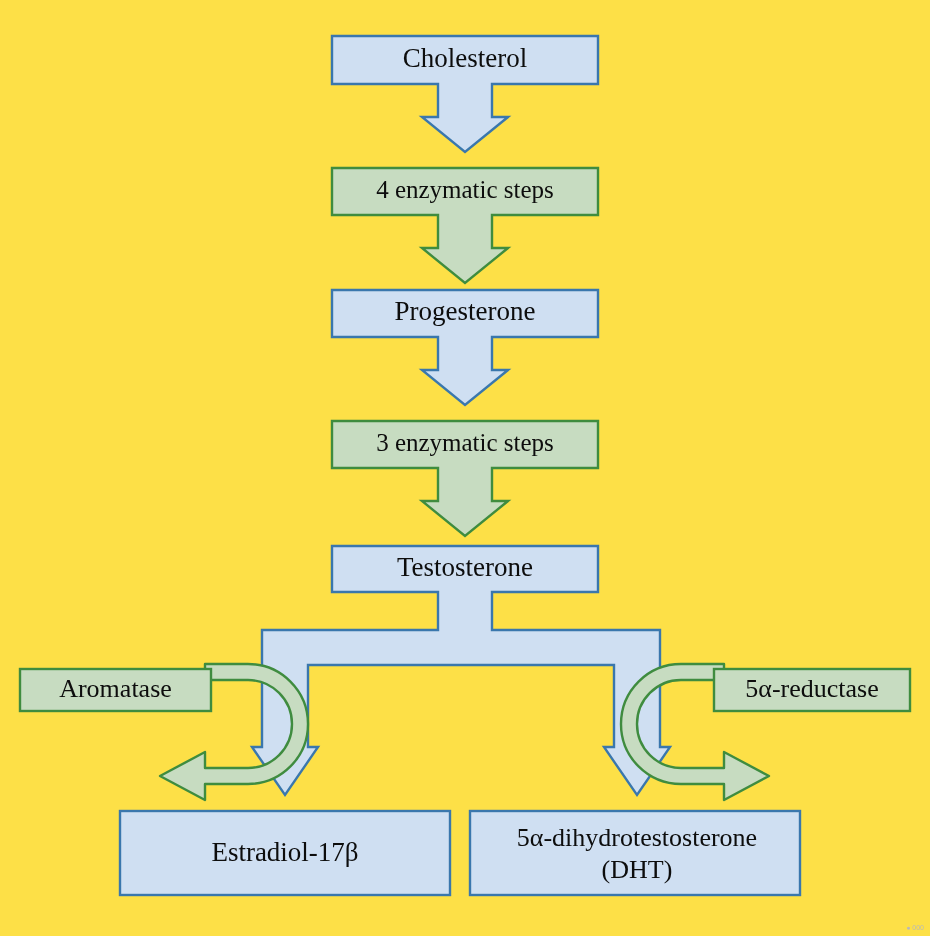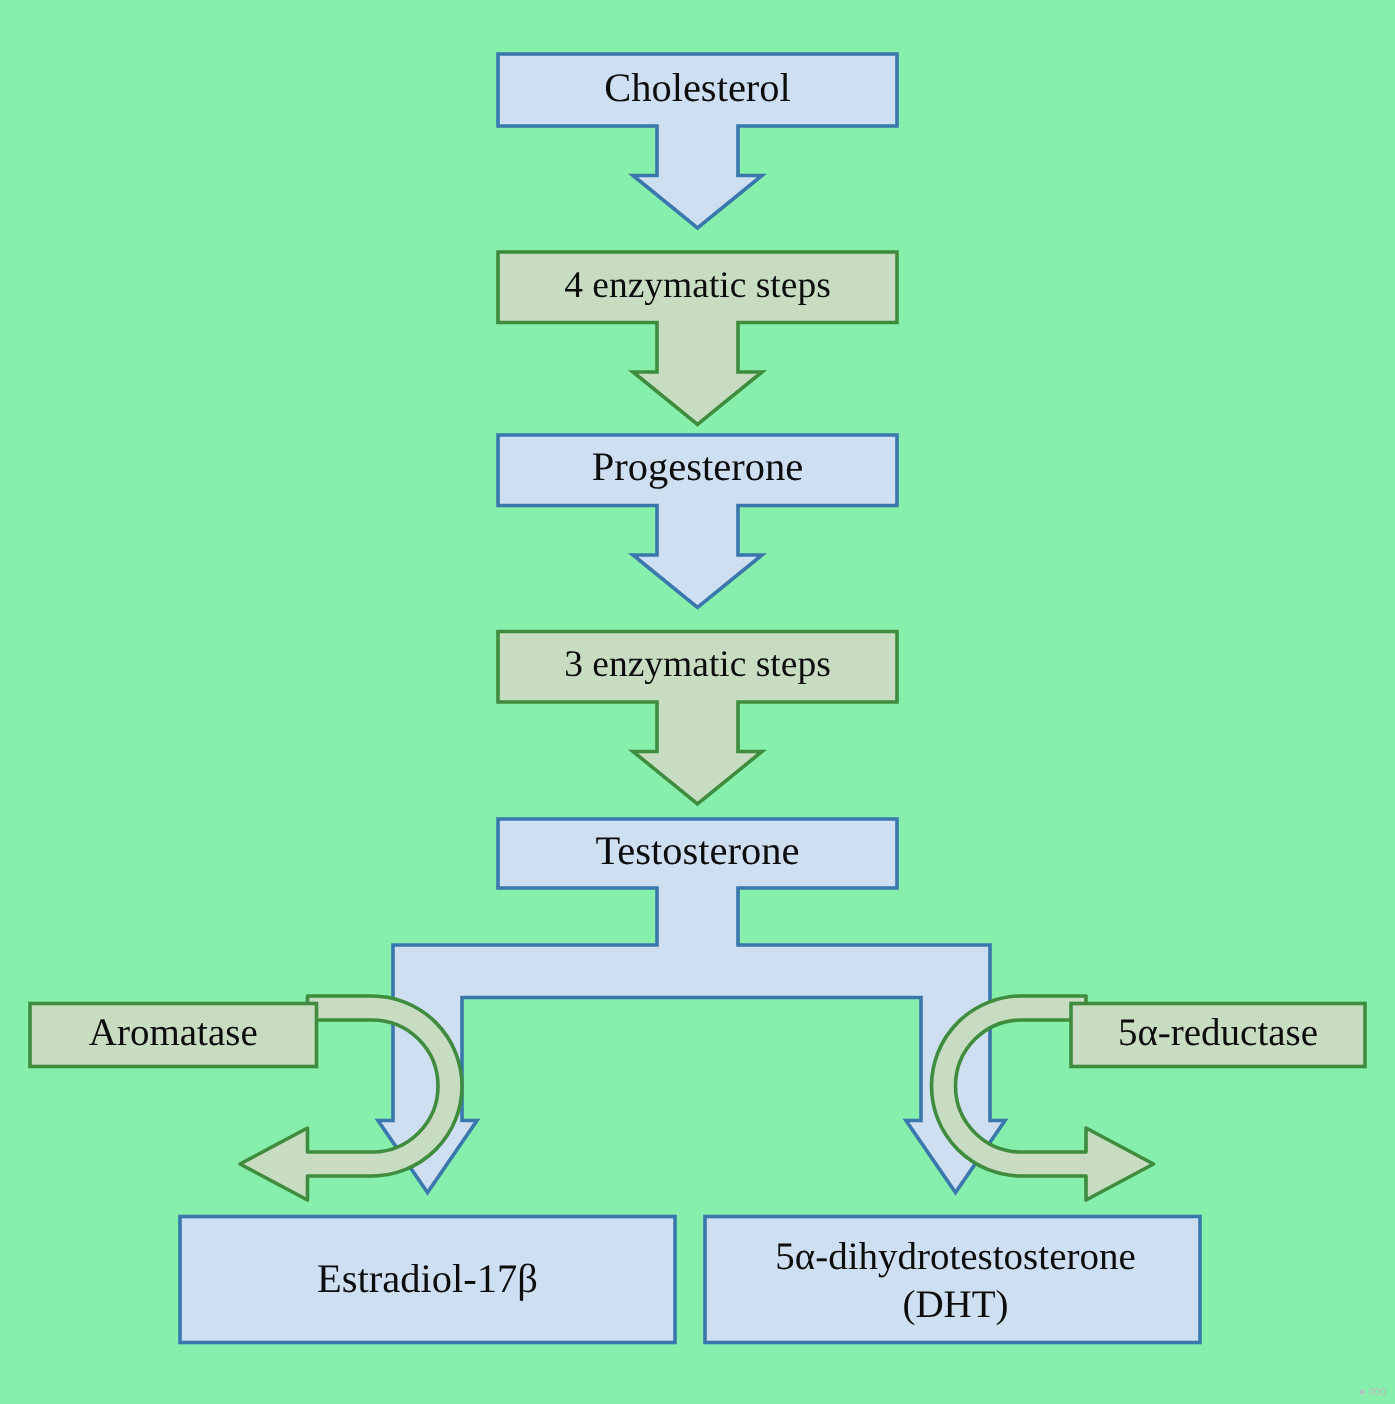--- a/index.html
+++ b/index.html
@@ -11,21 +11,21 @@
   body {
     width: 930px;
     height: 936px;
     font-family: "Liberation Serif", "DejaVu Serif", serif;
     overflow: hidden;
   }
   #diagram-root {
     position: relative;
     width: 930px;
     height: 936px;
-    background: #86efac;
+    background: #fde047;
   }
   #pathway-svg {
     position: absolute;
     top: 0;
     left: 0;
     width: 930px;
     height: 936px;
     display: block;
   }
   .node-label {

